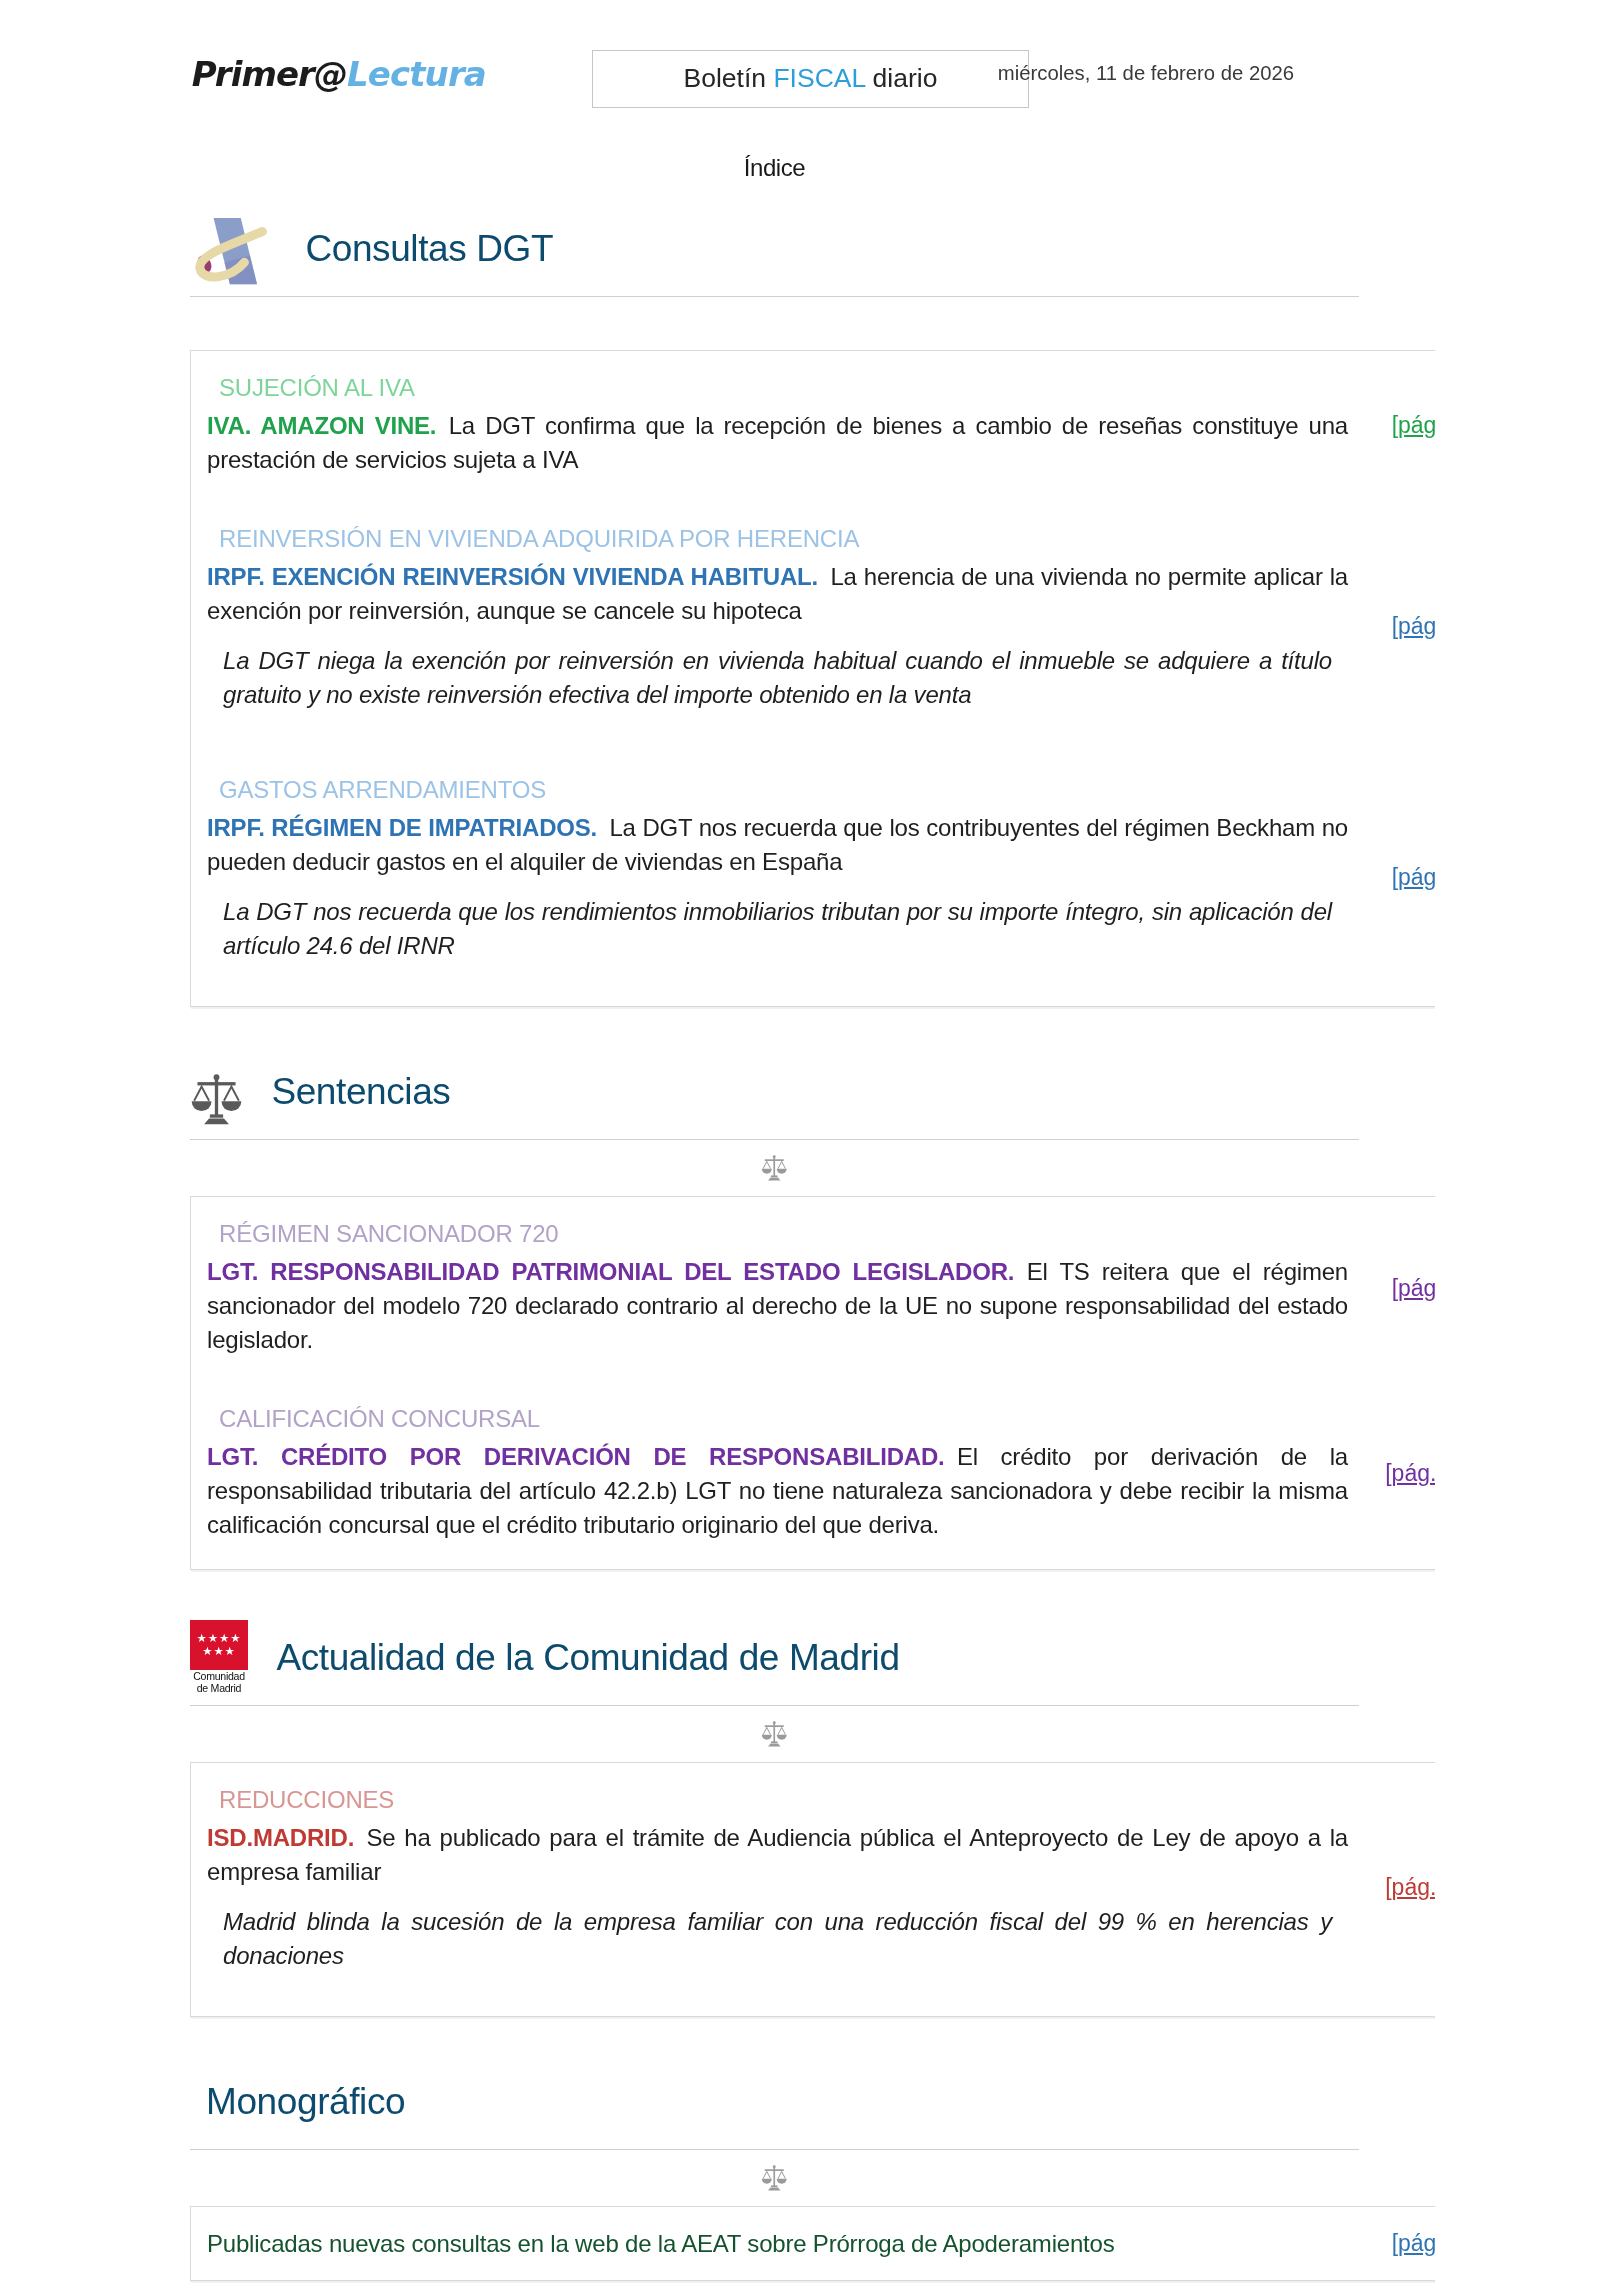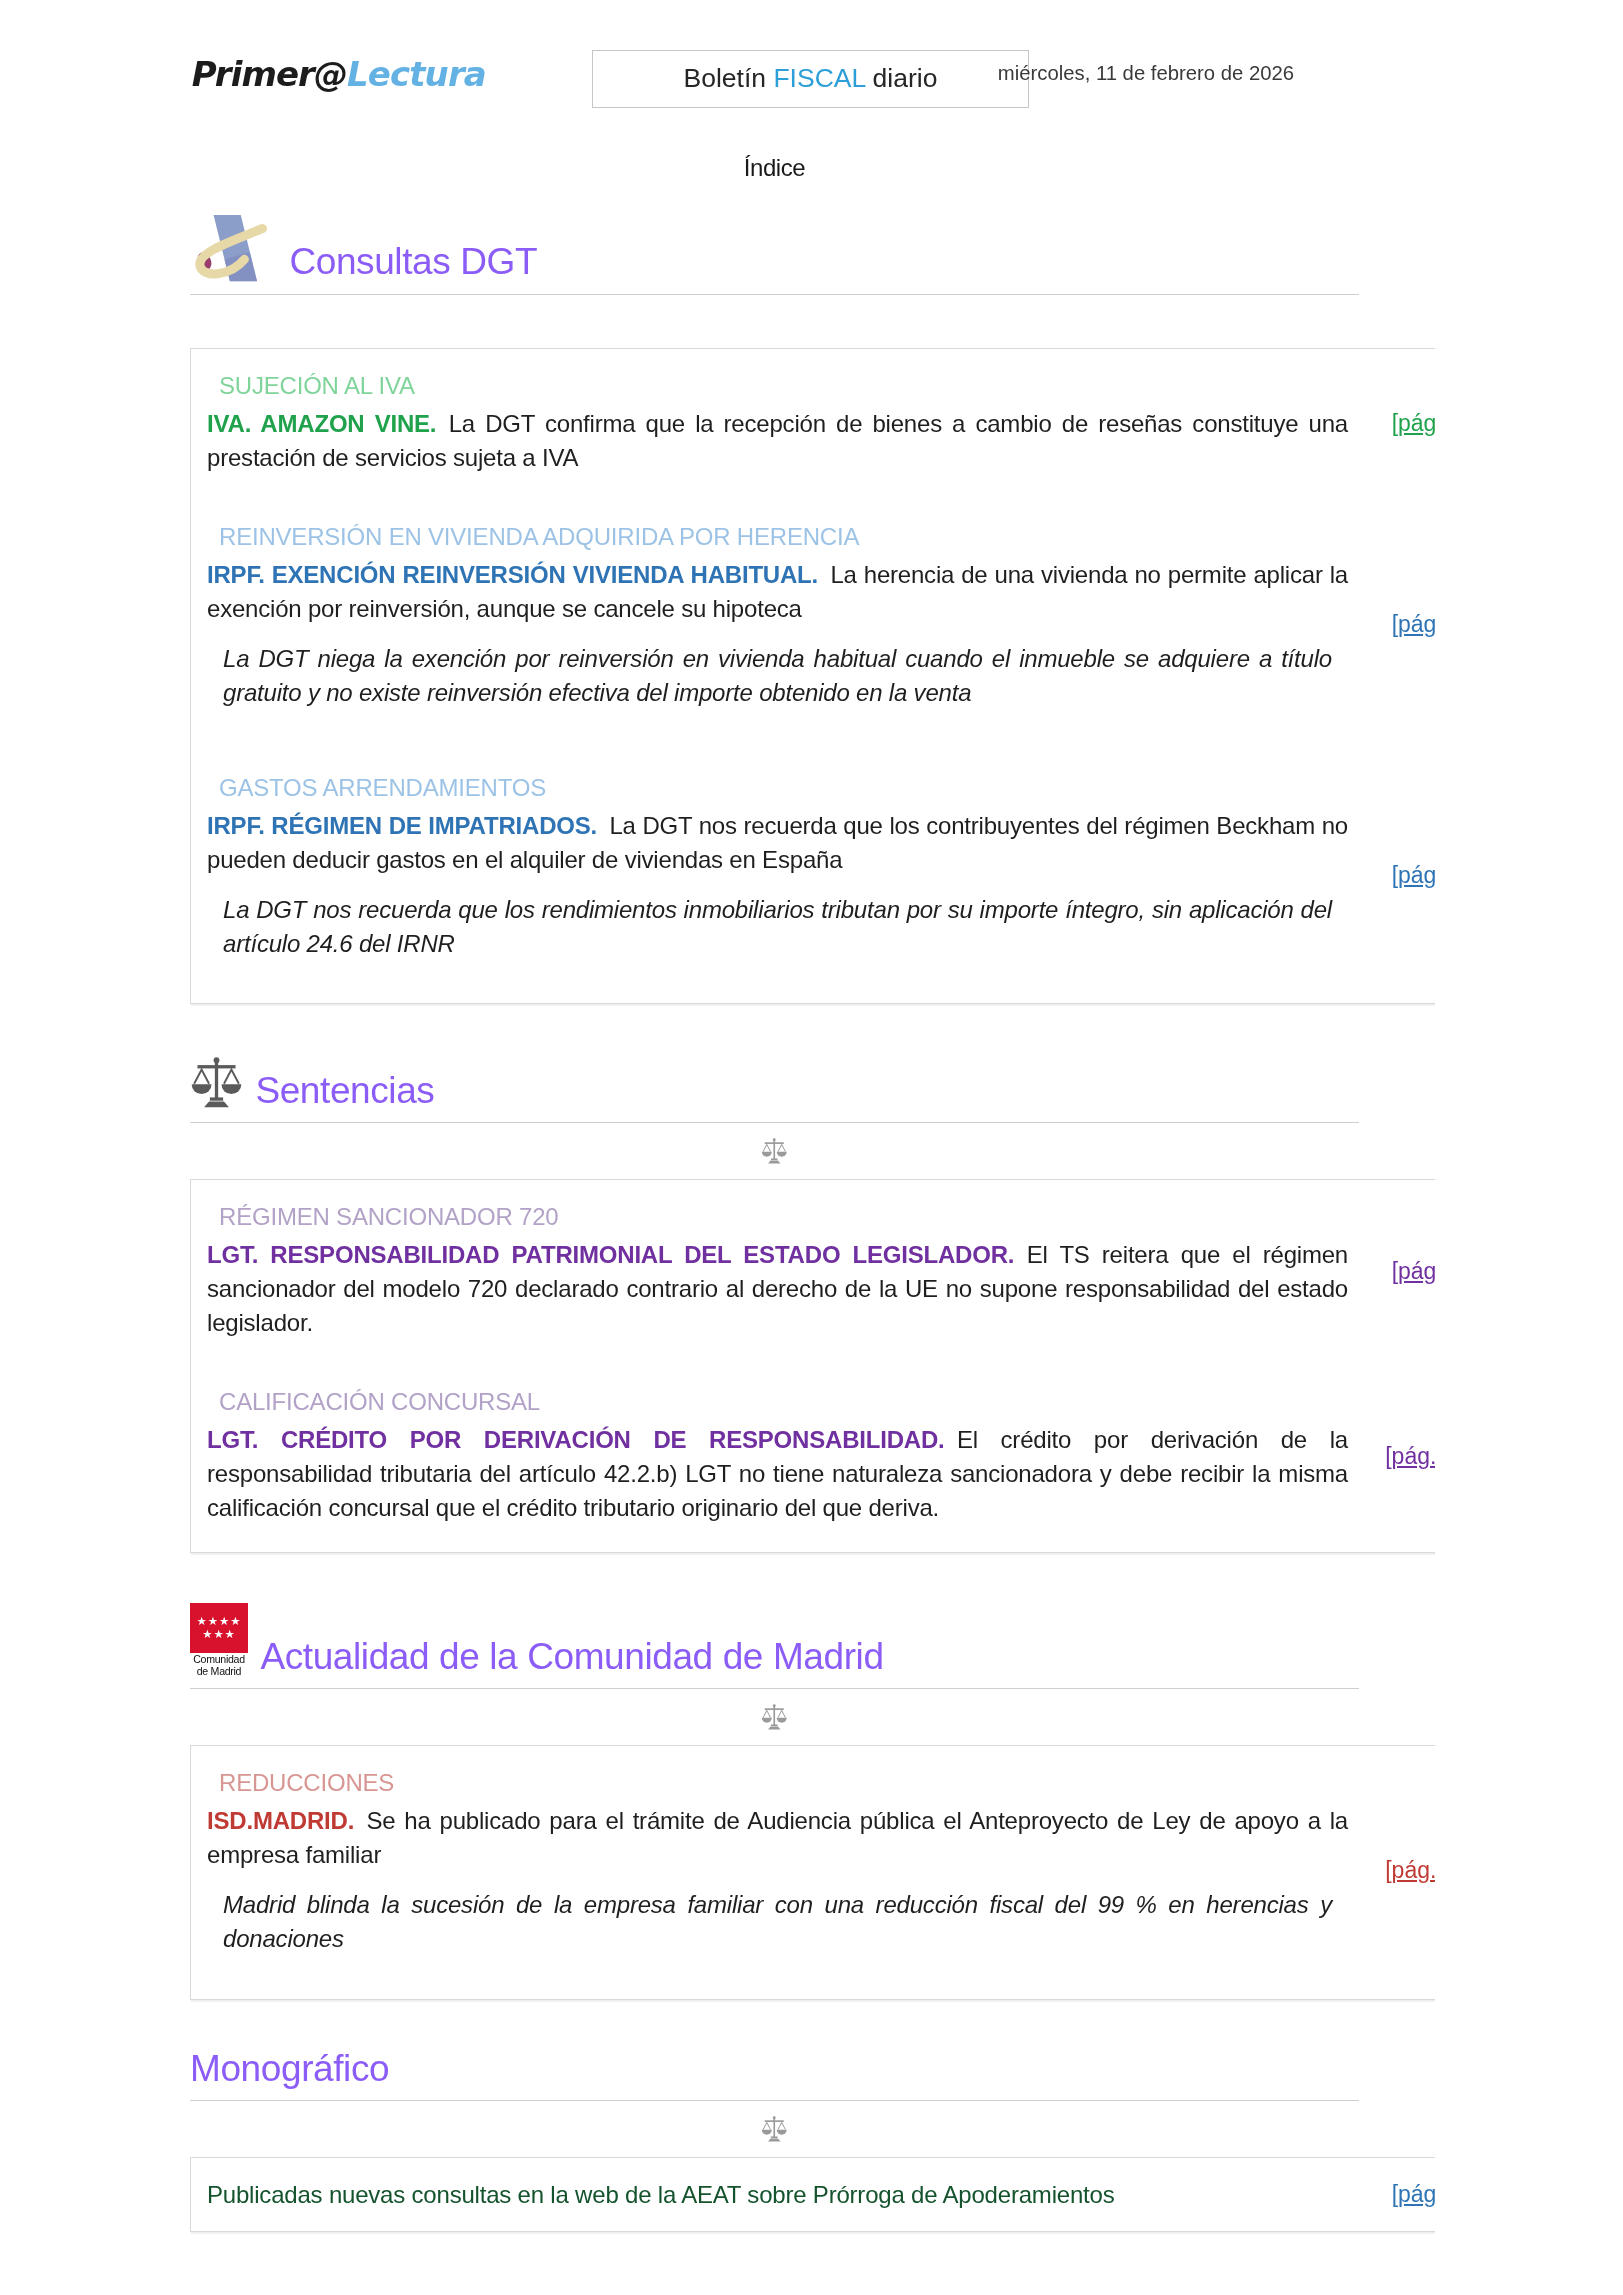--- a/index.html
+++ b/index.html
@@ -41,22 +41,22 @@
   .page-title{
     text-align:center;
     font-size:24px;color:#1a1a1a;
     margin:16px 0 8px;font-weight:normal;
     letter-spacing:-0.4px;
   }
   
   .section-head{display:flex;align-items:flex-end;gap:12.4px;margin-top:32px;}
   .section-head.tight{margin-top:50px;}
   .section-title{
-    font-size:37px;color:#8b5cf6;font-weight:normal;
-    letter-spacing:-0.4px;margin:0;line-height:1.02;
+    font-size:37px;color:#0c4a6e;font-weight:normal;
+    letter-spacing:-0.4px;margin:16px;line-height:1.02;
     padding-bottom:1.8px;
   }
   .rule{border:none;border-top:1.8px solid #cfcfcf;margin:10.6px 0 0;}
   .sep-scales{text-align:center;margin:14px 0 1.8px;height:30px;}
   
   .card{
     box-sizing:border-box;
     width:1337px;
     border:0.9px solid #d9d9d9;
     box-shadow:0.9px 1.8px 0 #efefef;

